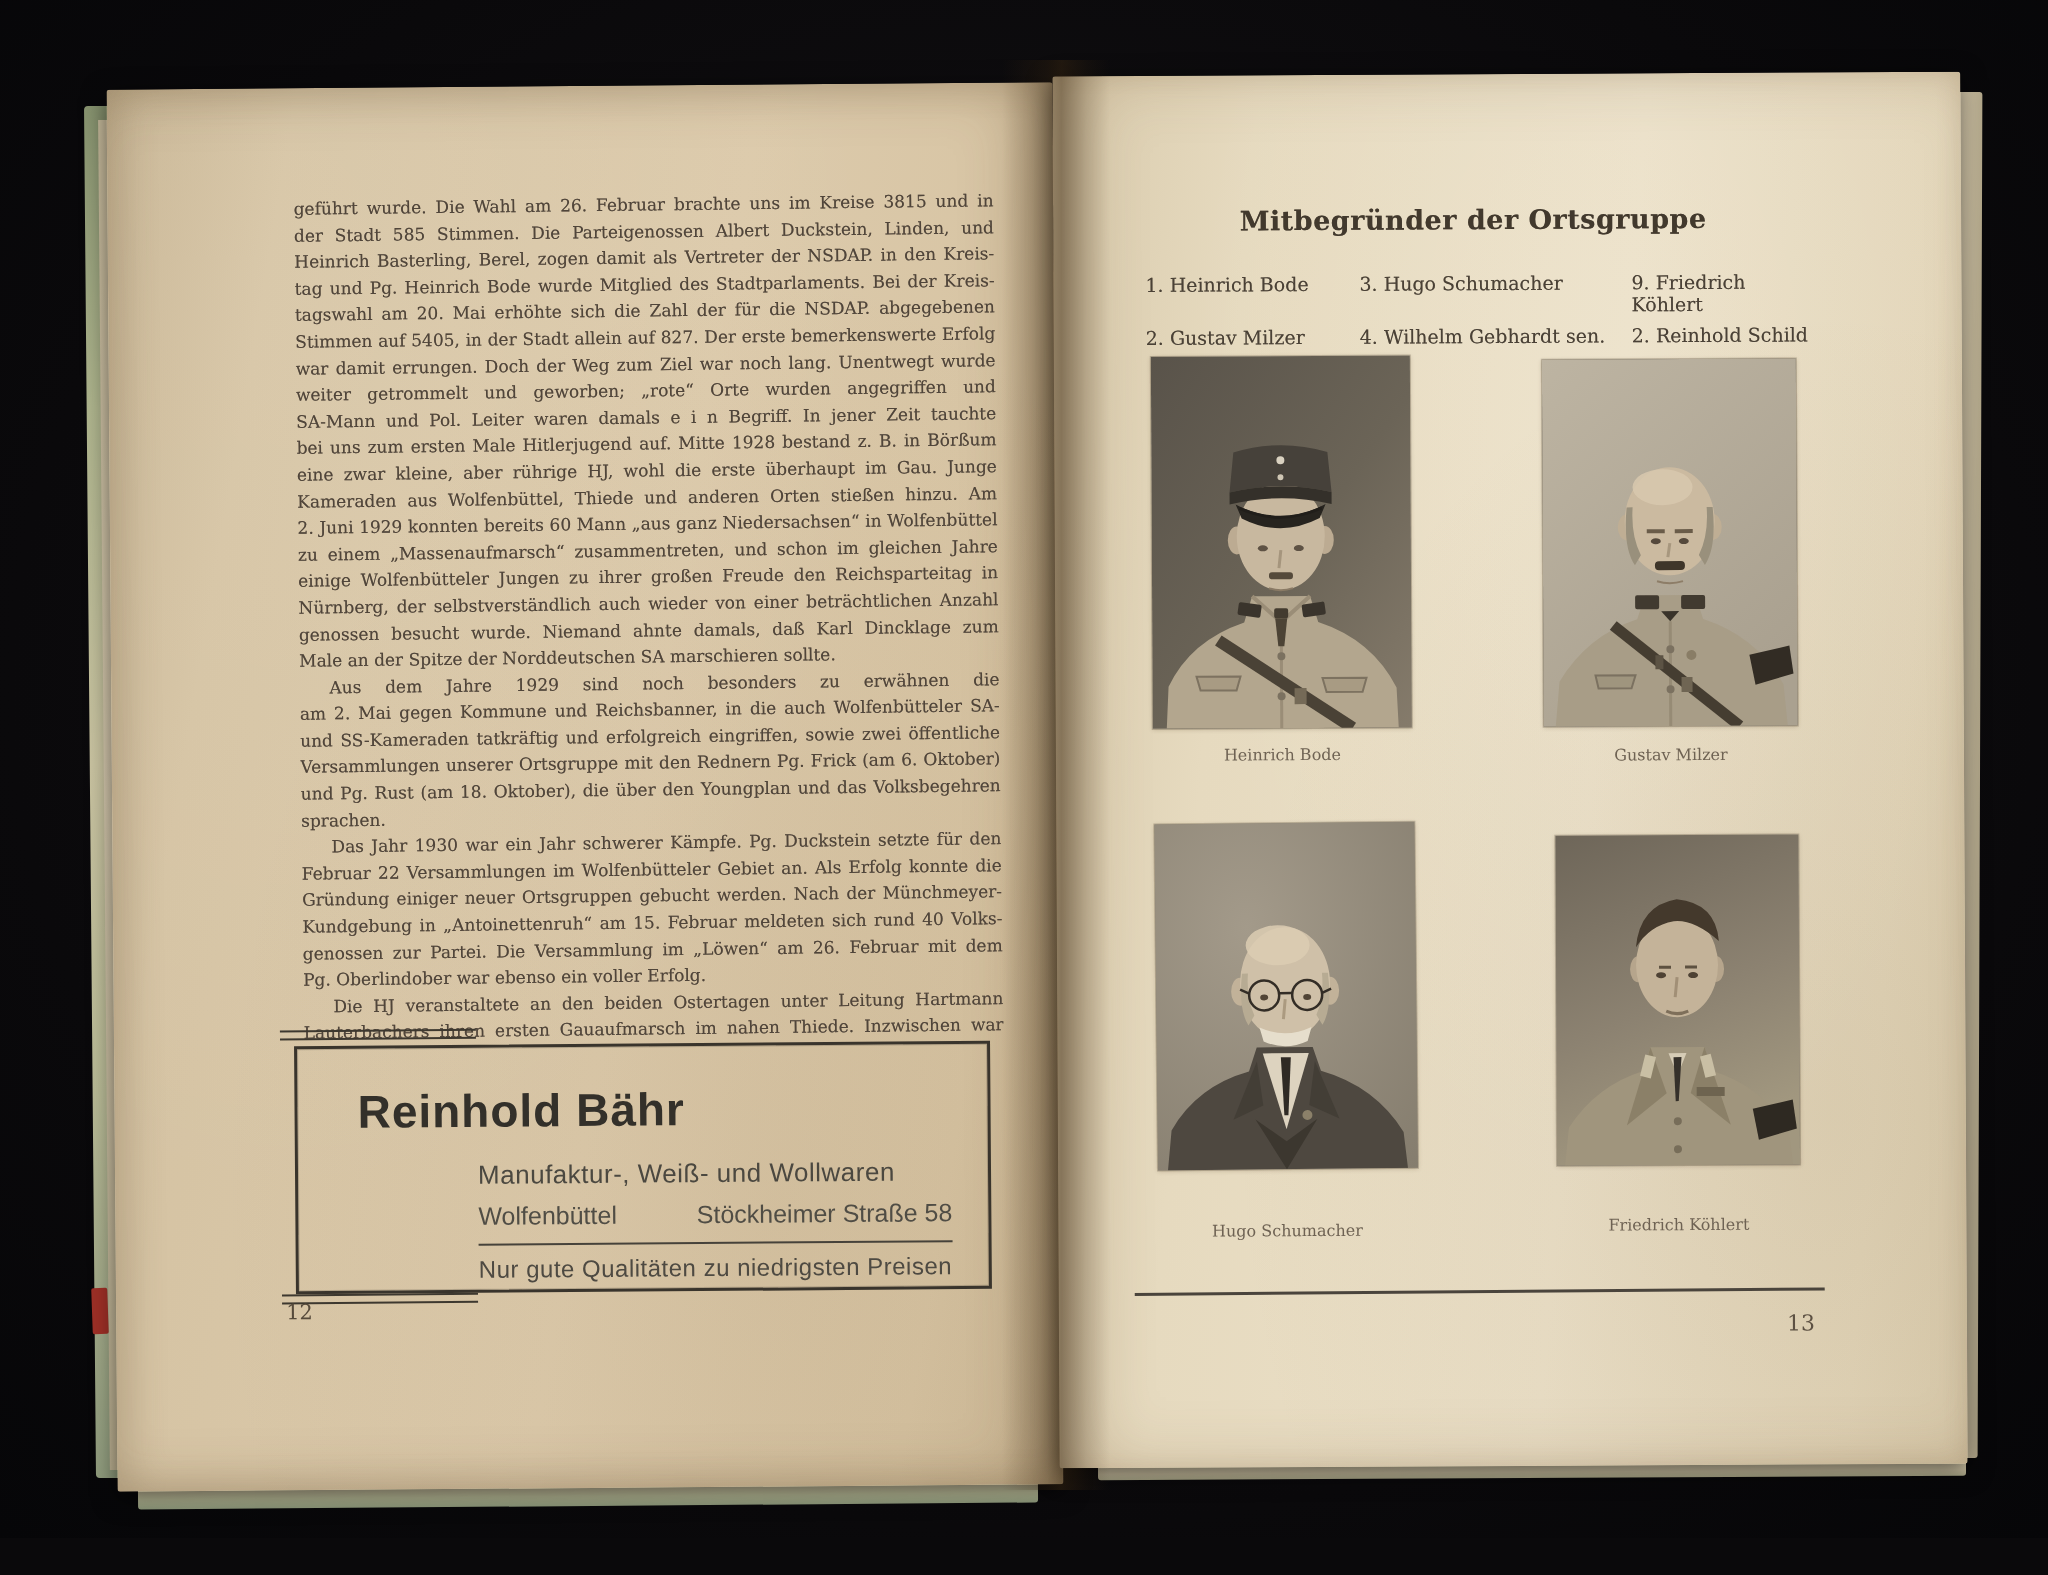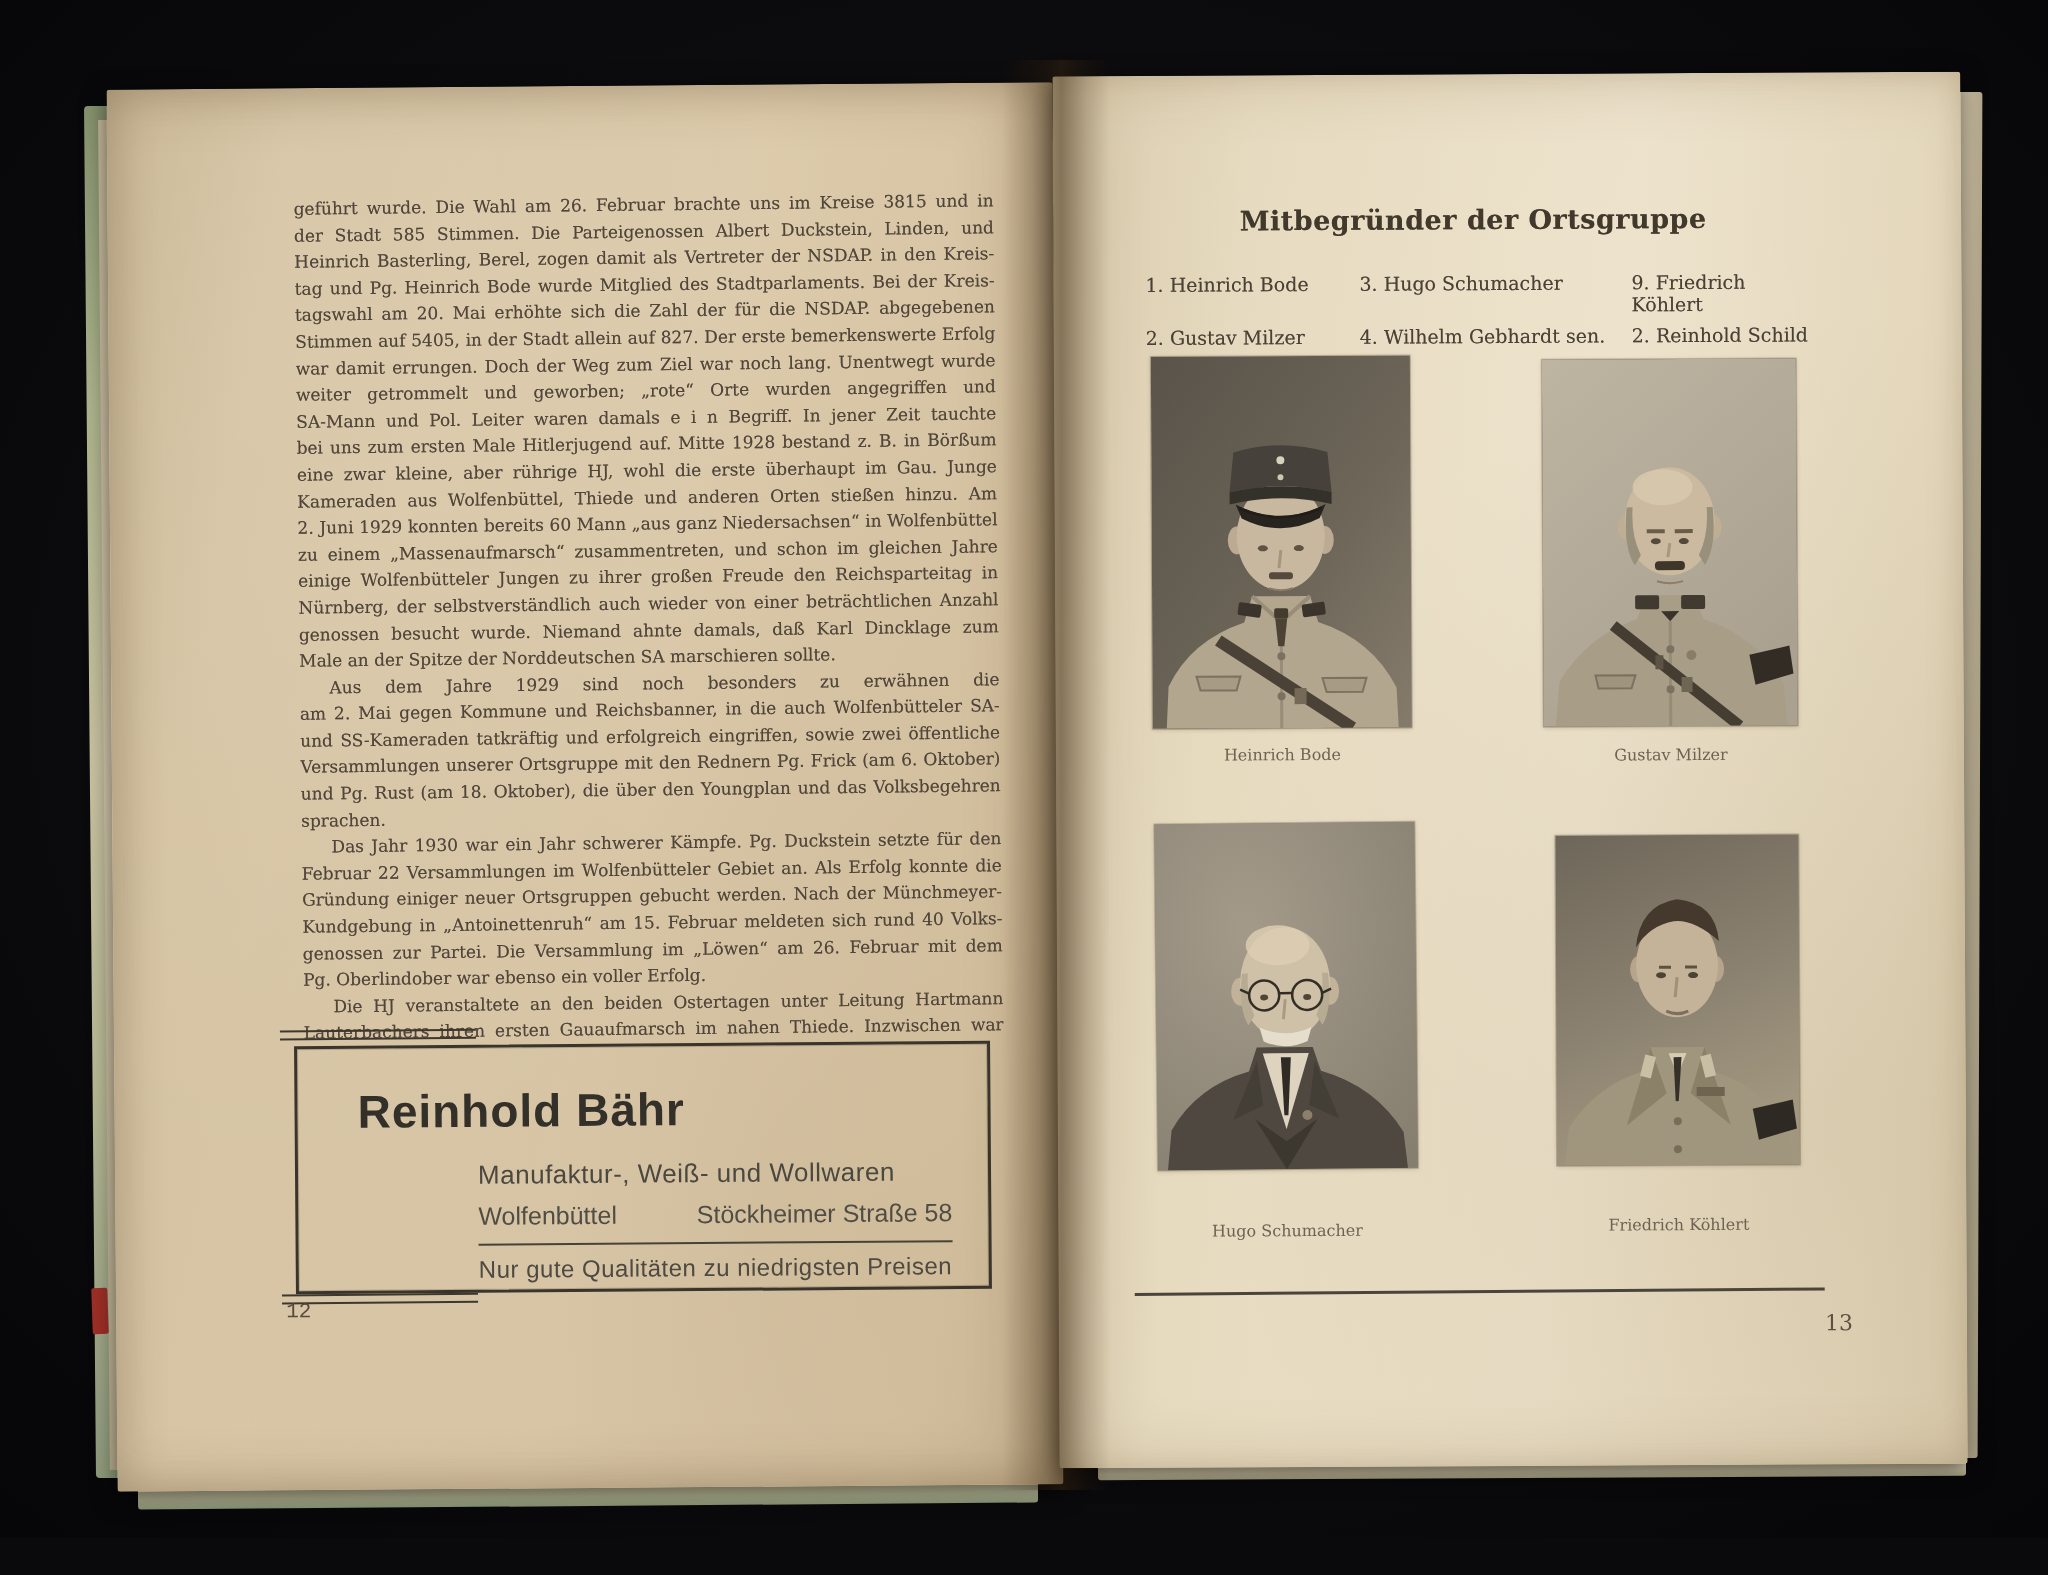--- a/index.html
+++ b/index.html
@@ -63,22 +63,22 @@
     border:3px solid #39342c;box-shadow:inset 0 0 0 1px rgba(60,55,45,0.22);
     font-family:"Liberation Sans","DejaVu Sans",sans-serif;}
   #ad-title{position:absolute;left:60px;top:36px;font-size:46px;font-weight:bold;color:#33302a;letter-spacing:1px;}
   .ad-col{position:absolute;left:180px;width:474px;color:#4b4840;}
   #ad-products{top:112px;font-size:26px;letter-spacing:0.5px;}
   #ad-address{top:154px;font-size:25px;display:flex;justify-content:space-between;color:#504d45;}
   #ad-rule{top:196px;height:2px;background:#46423a;}
   #ad-slogan{top:208px;font-size:24px;color:#4e4a42;letter-spacing:0.5px;}
 
   .pagenum{position:absolute;font-size:21px;color:#564a3b;}
-  #pagenum-left{left:170px;top:1212px;font-family:Liberation Mono, monospace;}
-  #pagenum-right{left:728px;top:1238px;font-size:22px;color:#5d5143;margin-left:38px;}
+  #pagenum-left{left:170px;top:1212px;}
+  #pagenum-right{left:728px;top:1238px;font-size:22px;color:#5d5143;}
 
   
   #rp-heading{position:absolute;left:70px;top:130px;width:700px;text-align:center;
     font-size:27px;font-weight:bold;color:#42392d;letter-spacing:0.5px;
     text-shadow:0 0 0.5px rgba(66,57,45,0.6);}
   #founders{position:absolute;left:92px;top:198px;width:676px;display:grid;
     grid-template-columns:214px 272px 190px;row-gap:9px;
     font-size:19px;color:#4a4136;text-shadow:0 0 0.4px rgba(74,65,54,0.5);}
   .photo{position:absolute;box-shadow:0 0 0 1px rgba(70,60,45,0.25), 0 1px 4px rgba(80,60,30,0.25);
     overflow:hidden;background:#8b8374;}

